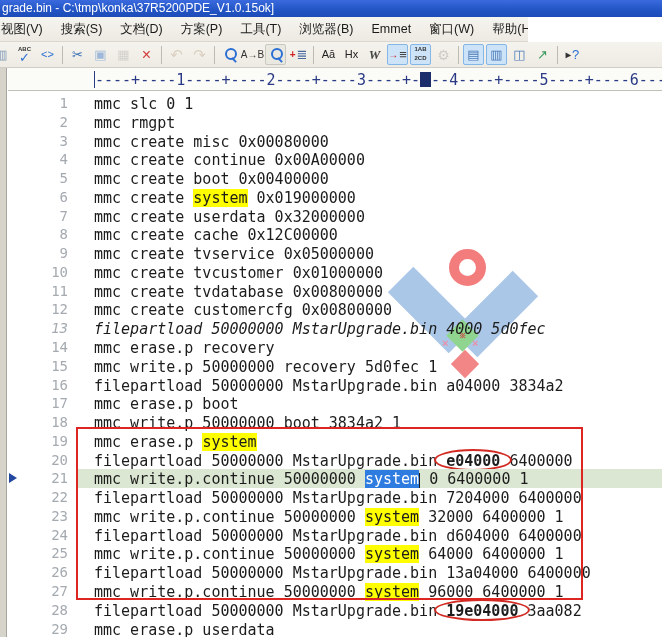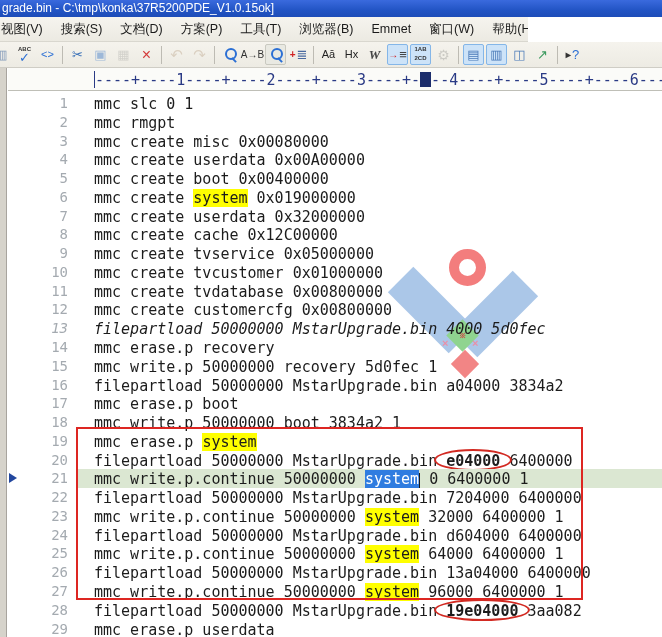--- a/index.html
+++ b/index.html
@@ -212,21 +212,21 @@
       <div class="code-row" style="top: 21.77px;">
         <span class="lineno">2</span>
         <span class="ltext"><span>mmc rmgpt</span></span>
       </div>
       <div class="code-row" style="top: 40.54px;">
         <span class="lineno">3</span>
         <span class="ltext"><span>mmc create misc 0x00080000</span></span>
       </div>
       <div class="code-row" style="top: 59.31px;">
         <span class="lineno">4</span>
-        <span class="ltext"><span>mmc create userdata 0x00A00000</span></span>
+        <span class="ltext"><span>mmc create continue 0x00A00000</span></span>
       </div>
       <div class="code-row" style="top: 78.08px;">
         <span class="lineno">5</span>
         <span class="ltext"><span>mmc create boot 0x00400000</span></span>
       </div>
       <div class="code-row" style="top: 96.85px;">
         <span class="lineno">6</span>
         <span class="ltext"><span>mmc create </span><span class="hl-y">system</span><span> 0x019000000</span></span>
       </div>
       <div class="code-row" style="top: 115.62px;">

